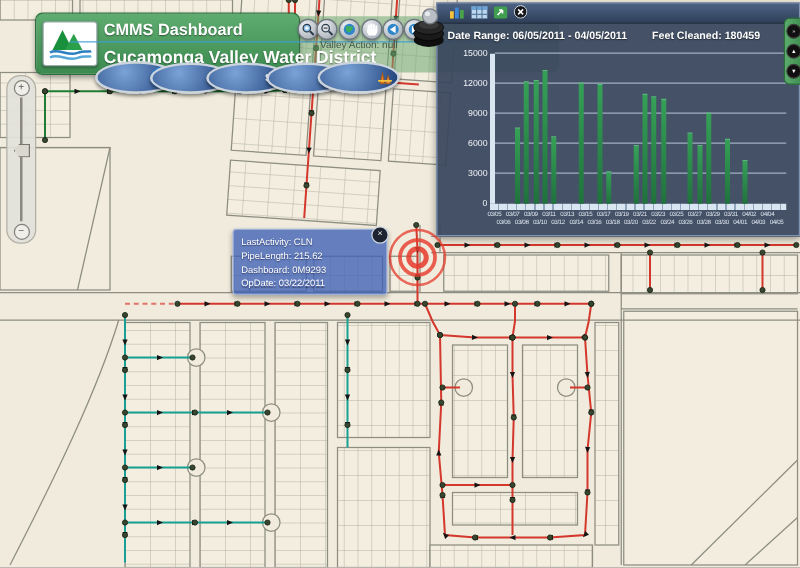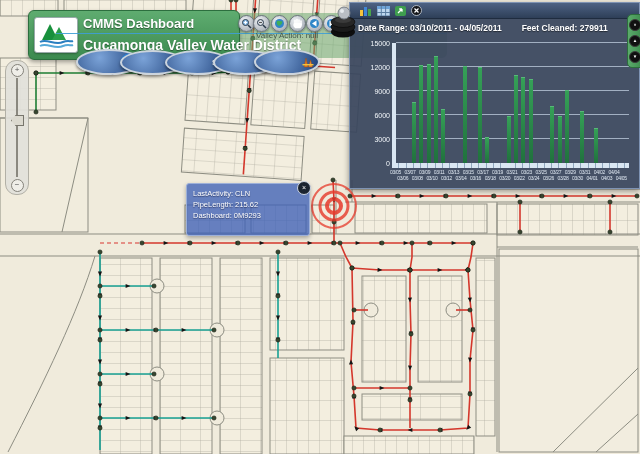--- a/index.html
+++ b/index.html
@@ -388,20 +388,21 @@
     <div id="ztrack"></div>
     <div id="zthumb"></div>
     <div class="zbtn" style="top:118px">−</div>
   </div>
 
   <div id="map-popup">
     <div id="popup-lines">
         <div>LastActivity: CLN</div>
         <div>PipeLength: 215.62</div>
         <div>Dashboard: 0M9293</div>
+        <div>OpDate: 03/22/2011</div>
       </div>
     <div id="popup-close">×</div>
   </div>
 
   <div id="bullseye">
     <svg width="54" height="54" viewBox="0 0 54 54">
       <circle cx="27" cy="27" r="22" fill="none" stroke="#e6392b" stroke-width="2" opacity=".75"></circle>
       <circle cx="27" cy="27" r="14" fill="none" stroke="#e6392b" stroke-width="3" opacity=".8"></circle>
       <circle cx="27" cy="27" r="7" fill="none" stroke="#e6392b" stroke-width="4" opacity=".85"></circle>
     </svg>
@@ -432,22 +433,22 @@
           </svg>
       </span>
       <span class="tb-ic">
         <svg width="11" height="11" viewBox="0 0 11 11">
             <circle cx="5.5" cy="5.5" r="5" fill="#16181c" stroke="#cfd6de" stroke-width=".8"></circle>
             <path d="M3.5,3.5 L7.5,7.5 M7.5,3.5 L3.5,7.5" stroke="#fff" stroke-width="1.2"></path>
           </svg>
       </span>
     </div>
     <div id="chart-info">
-      <span id="date-range">Date Range: 03/10/2011 - 04/05/2011</span>
-      <span id="feet-cleaned">Feet Cleaned: 279911</span>
+      <span id="date-range">Date Range: 06/05/2011 - 04/05/2011</span>
+      <span id="feet-cleaned">Feet Cleaned: 180459</span>
     </div>
     <div id="plot">
       <div id="xbase"></div>
     <div class="ytick" style="bottom: -4px;">0</div>
         <div class="gridline" style="bottom: 24px;"></div>
         <div class="ytick" style="bottom: 20px;">3000</div>
         <div class="gridline" style="bottom: 48px;"></div>
         <div class="ytick" style="bottom: 44px;">6000</div>
         <div class="gridline" style="bottom: 72px;"></div>
         <div class="ytick" style="bottom: 68px;">9000</div>

